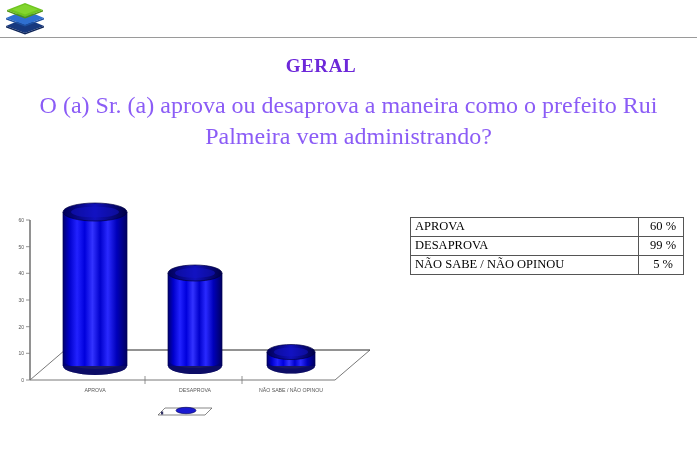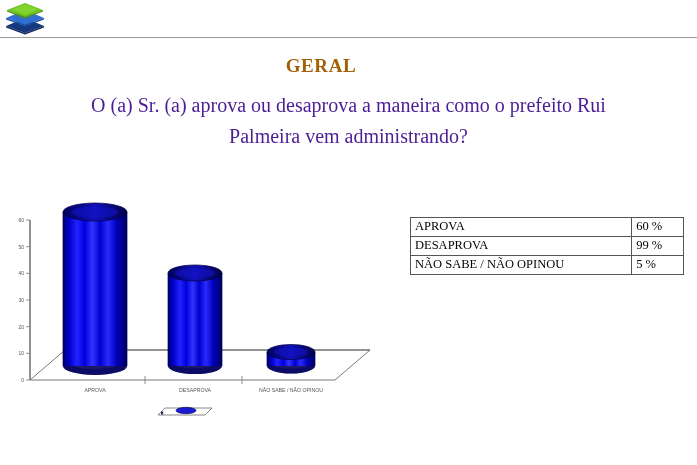--- a/index.html
+++ b/index.html
@@ -35,50 +35,50 @@
 
   
   #slide-title {
     position: absolute;
     left: 0; top: 55px;
     width: 642px;
     text-align: center;
     font-size: 19px;
     font-weight: bold;
     letter-spacing: 0.6px;
-    color: #a16207;
+    color: #6d28d9;
   }
   #question {
     position: absolute;
     left: 20px; top: 90px;
     width: 657px;
     text-align: center;
-    font-size: 20px;
+    font-size: 24px;
     line-height: 31px;
-    color: #4c1d95;
+    color: #8b5cf6;
   }
 
   
   #result-table {
     position: absolute;
     left: 410px; top: 217px;
     width: 274px;
     border-collapse: collapse;
     font-size: 12.5px;
     color: #000000;
   }
   #result-table td {
     border: 1px solid #555555;
     padding: 1px 4px 2px 4px;
     height: 15px;
     line-height: 15px;
   }
   #result-table td.val {
-    text-align: left;
-    padding-right: 6px;
+    text-align: center;
+    padding-right: 0;
   }
 
   
   #chart {
     position: absolute;
     left: 10px; top: 200px;
     width: 390px; height: 225px;
   }
   #chart svg { display: block; }
   .axis-text {

